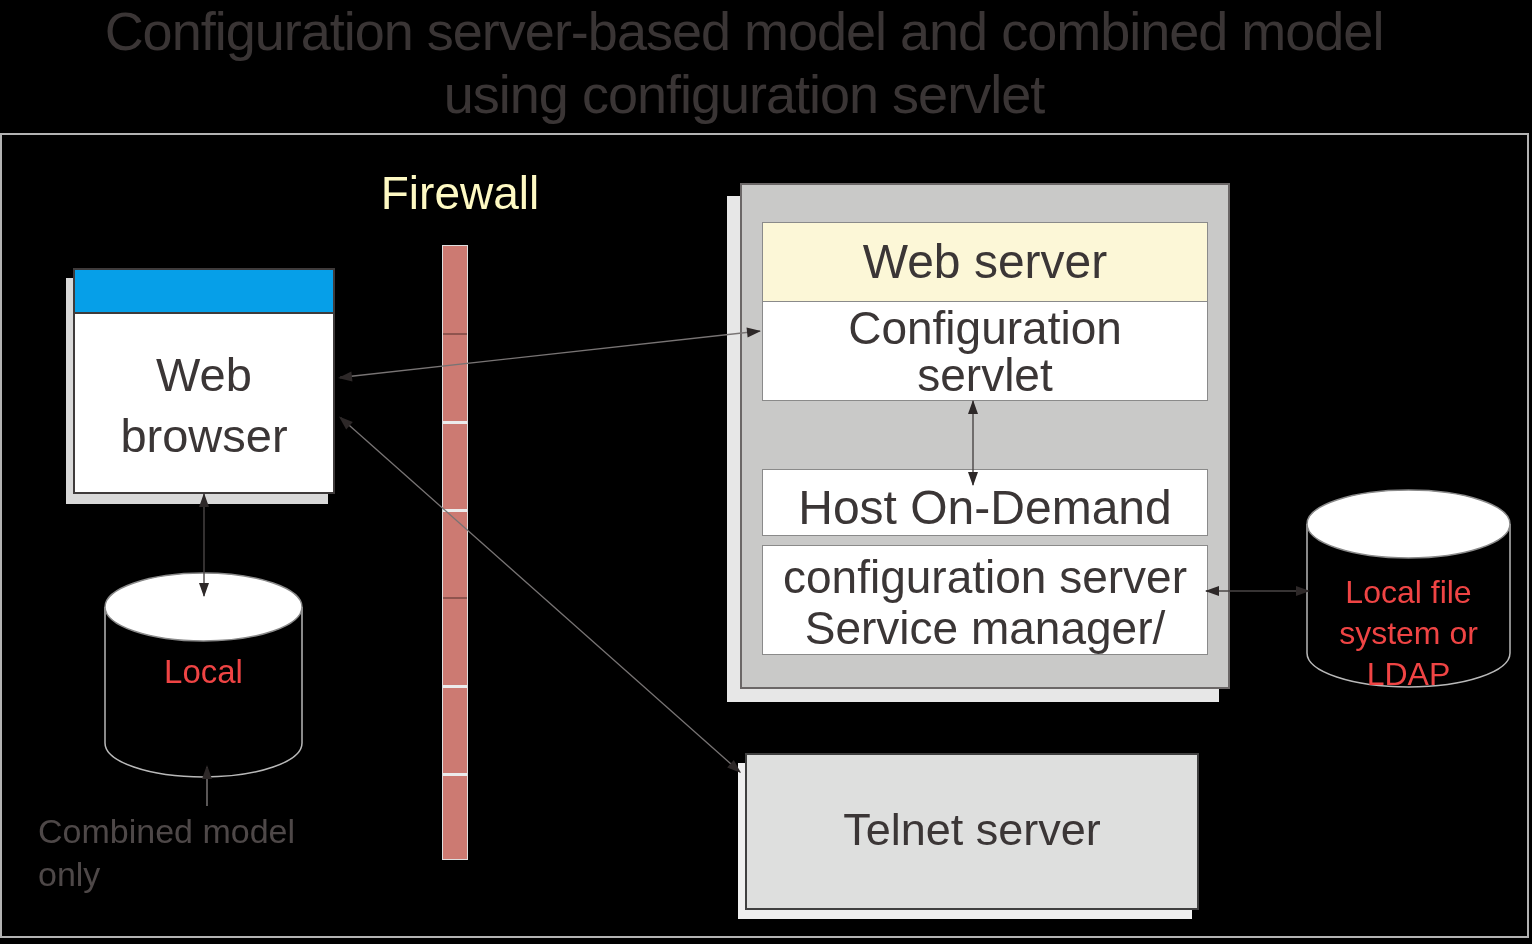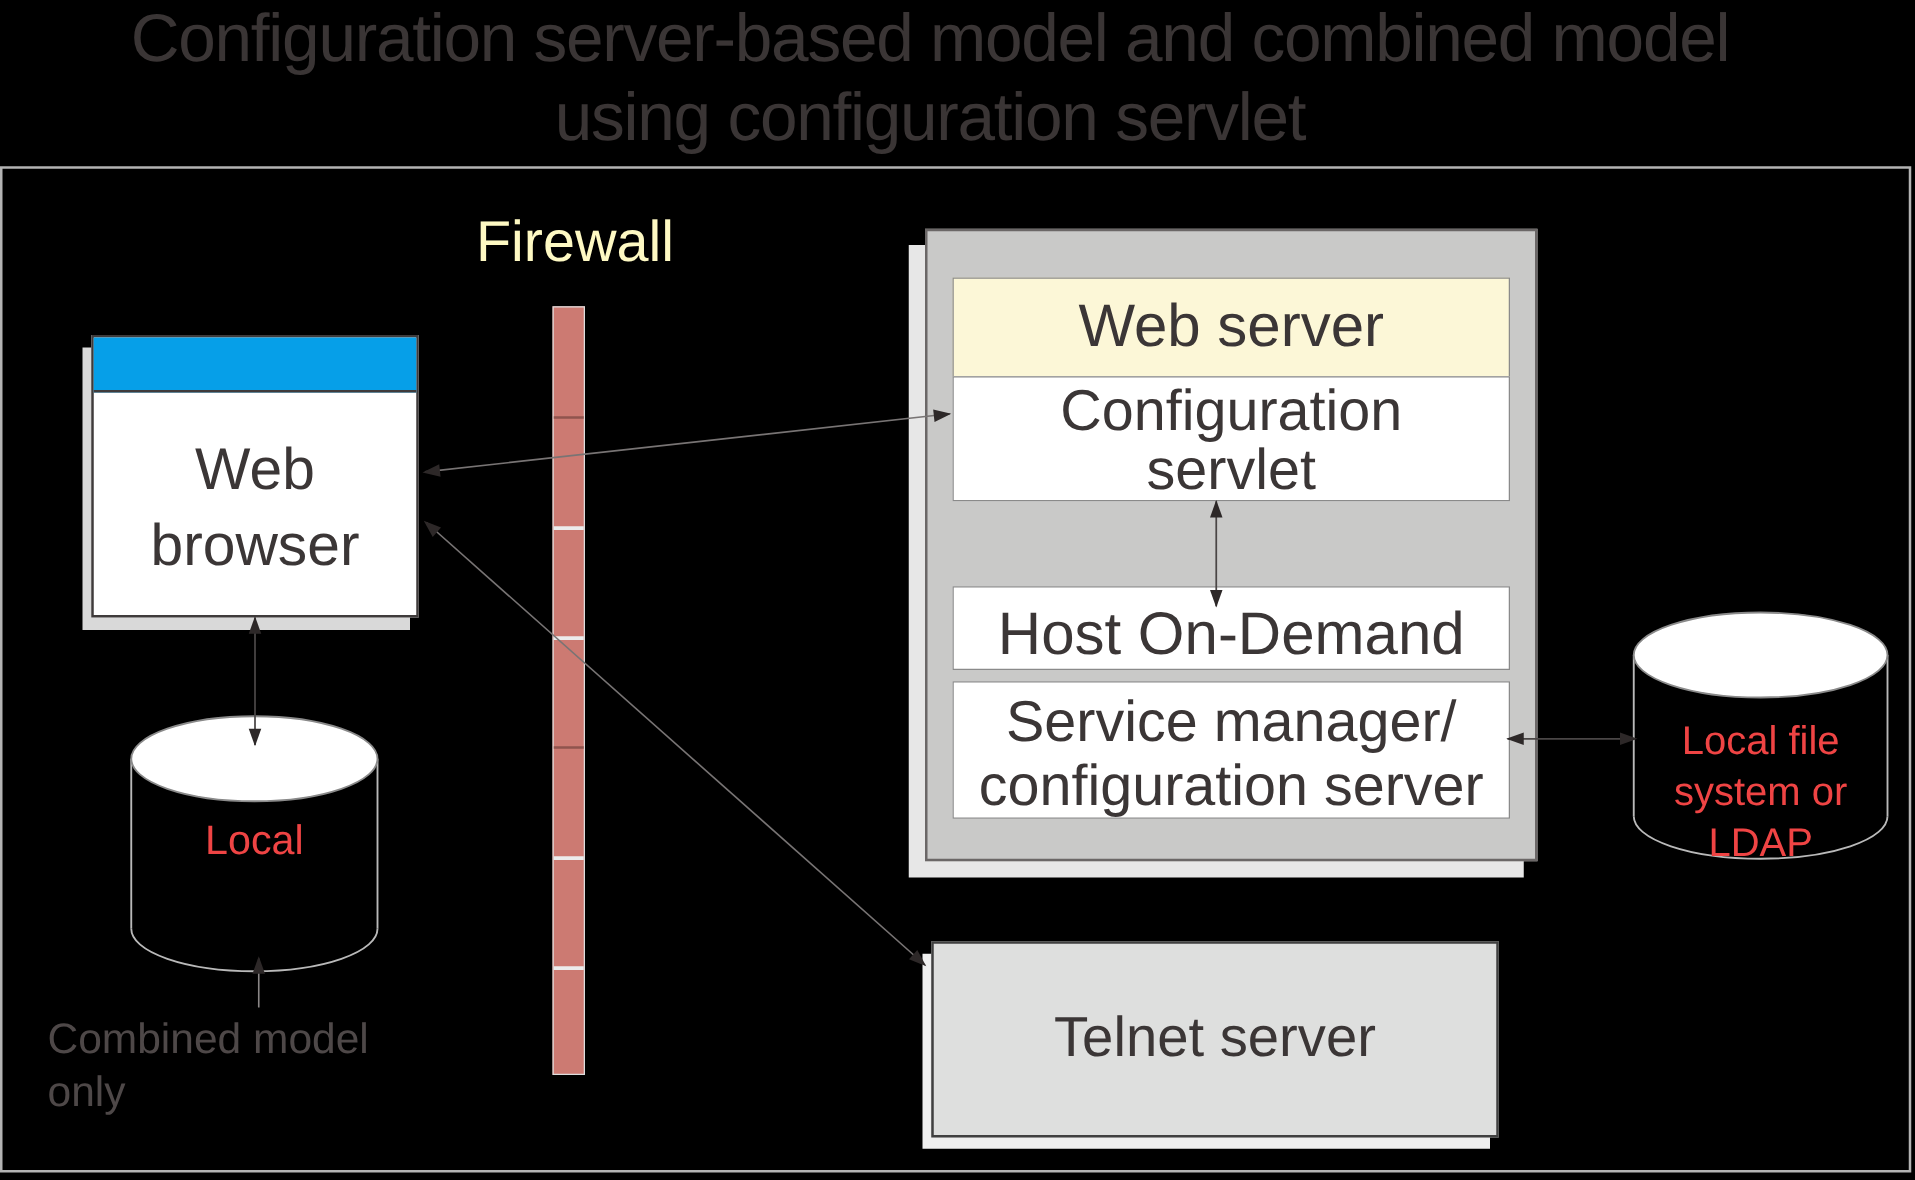--- a/index.html
+++ b/index.html
@@ -118,22 +118,22 @@
 
   <div class="abs inner-box servlet-box">
     <div>Configuration</div>
     <div>servlet</div>
   </div>
 
   <div class="abs inner-box hod-box">Host On-Demand</div>
 
   <div class="abs inner-box svc-box">
     <div class="svc-text">
+      <div>configuration server</div>
       <div>Service manager/</div>
-      <div>configuration server</div>
     </div>
   </div>
 
   <div class="abs telnet-shadow"></div>
   <div class="abs telnet-box">Telnet server</div>
 
   <div class="abs cyl file-cyl">
     <svg width="207" height="202" viewBox="0 0 207 202">
       <path d="M2,36 V165" stroke="#b9b9b9" stroke-width="1.5" fill="none"></path>
       <path d="M205,36 V165" stroke="#b9b9b9" stroke-width="1.5" fill="none"></path>

